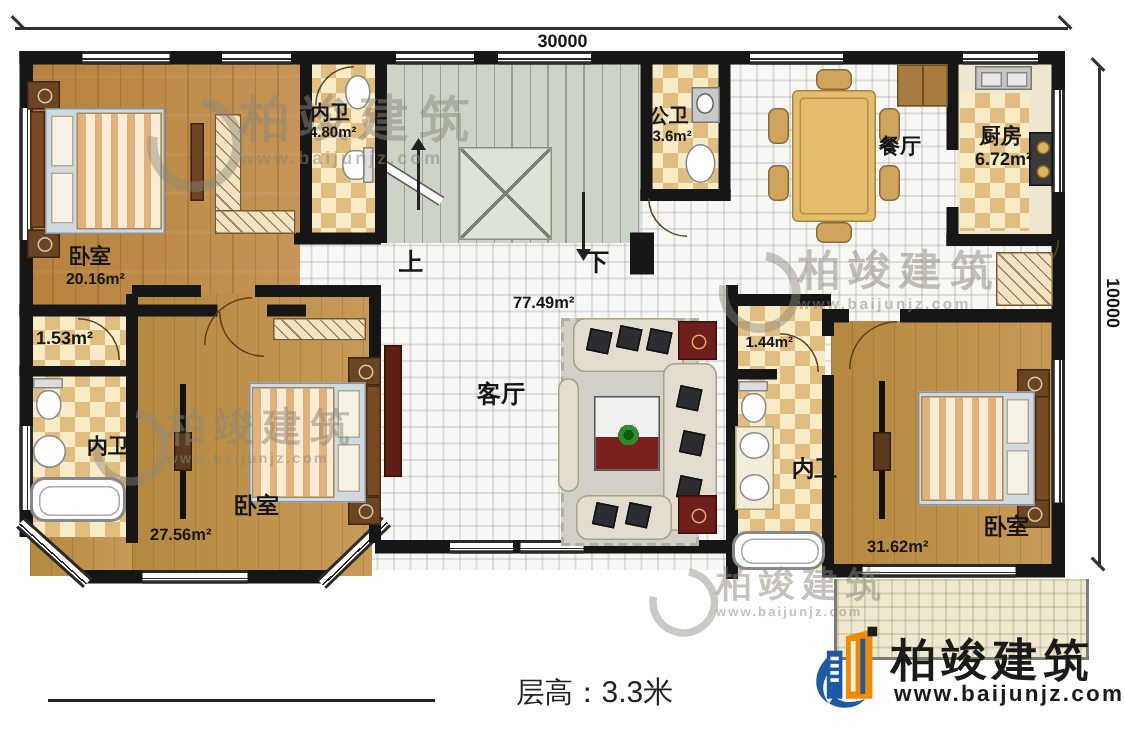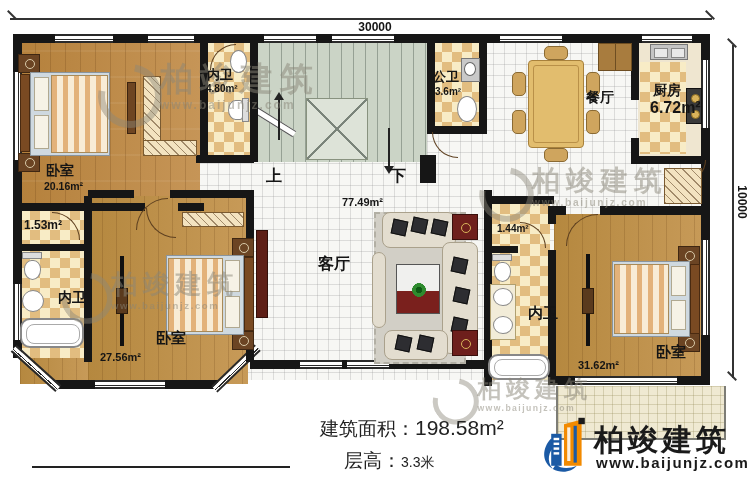--- a/index.html
+++ b/index.html
@@ -281,40 +281,37 @@
   </div>
 
   <div class="rlabel" style="left:46px;top:163px;font-size:14px;">卧室</div>
   <div class="rlabel" style="left:44px;top:181px;font-size:10.5px;">20.16m²</div>
   <div class="rlabel" style="left:207px;top:68px;font-size:13px;">内卫</div>
   <div class="rlabel" style="left:206px;top:84px;font-size:10px;">4.80m²</div>
   <div class="rlabel" style="left:433px;top:70px;font-size:13px;">公卫</div>
   <div class="rlabel" style="left:435px;top:87px;font-size:10px;">3.6m²</div>
   <div class="rlabel" style="left:586px;top:90px;font-size:14px;">餐厅</div>
   <div class="rlabel" style="left:653px;top:83px;font-size:14px;">厨房</div>
-  <div class="rlabel" style="left:650px;top:100px;font-size:16px;">6.72m²</div>
+  <div class="rlabel" style="left:650px;top:100px;font-size:12px;">6.72m²</div>
   <div class="rlabel" style="left:266px;top:168px;font-size:16px;">上</div>
   <div class="rlabel" style="left:390px;top:168px;font-size:16px;">下</div>
   <div class="rlabel" style="left:342px;top:197px;font-size:11px;">77.49m²</div>
   <div class="rlabel" style="left:318px;top:256px;font-size:16px;">客厅</div>
   <div class="rlabel" style="left:24px;top:219px;font-size:12px;">1.53m²</div>
   <div class="rlabel" style="left:58px;top:290px;font-size:14px;">内卫</div>
   <div class="rlabel" style="left:156px;top:330px;font-size:15px;">卧室</div>
   <div class="rlabel" style="left:100px;top:352px;font-size:11px;">27.56m²</div>
   <div class="rlabel" style="left:497px;top:224px;font-size:10px;">1.44m²</div>
   <div class="rlabel" style="left:528px;top:305px;font-size:15px;">内卫</div>
   <div class="rlabel" style="left:656px;top:344px;font-size:15px;">卧室</div>
   <div class="rlabel" style="left:578px;top:360px;font-size:11px;">31.62m²</div>
 
   <div class="abs" style="left:32px;top:466px;width:258px;height:2px;background:#222;"></div>
-  <div class="abs" style="left:320px;top:416px;font-size:19px;color:#222;">
-    <span>建筑面积：</span><span style="font-size:21px;">198.58m²</span>
-  </div>
   <div class="abs" style="left:344px;top:448px;font-size:19px;color:#222;">
-    <span>层高：</span><span style="font-size:14px;">3.3米</span>
+    <span>层高：</span><span style="font-size:20px;">3.3米</span>
   </div>
 
   <div class="abs" style="left:540px;top:416px;width:48px;height:58px;">
     <svg width="48" height="58" viewBox="0 0 60 72">
       <path d="M14 28 C2 40 2 58 16 66 C8 56 10 44 20 36 Z" fill="#1b5aa5"></path>
       <path d="M16 66 C26 72 40 70 46 62 C36 66 26 66 20 60 Z" fill="#1b5aa5"></path>
       <rect x="14" y="22" width="13" height="40" fill="#1b5aa5"></rect>
       <rect x="17" y="27" width="7" height="3" fill="#fff"></rect>
         <rect x="17" y="33" width="7" height="3" fill="#fff"></rect>
       <rect x="17" y="39" width="7" height="3" fill="#fff"></rect>

